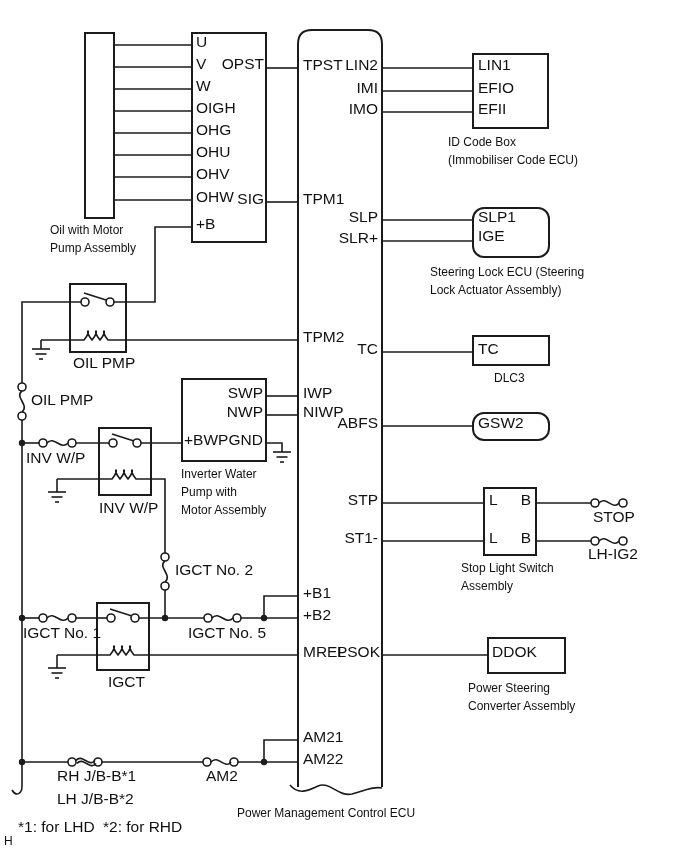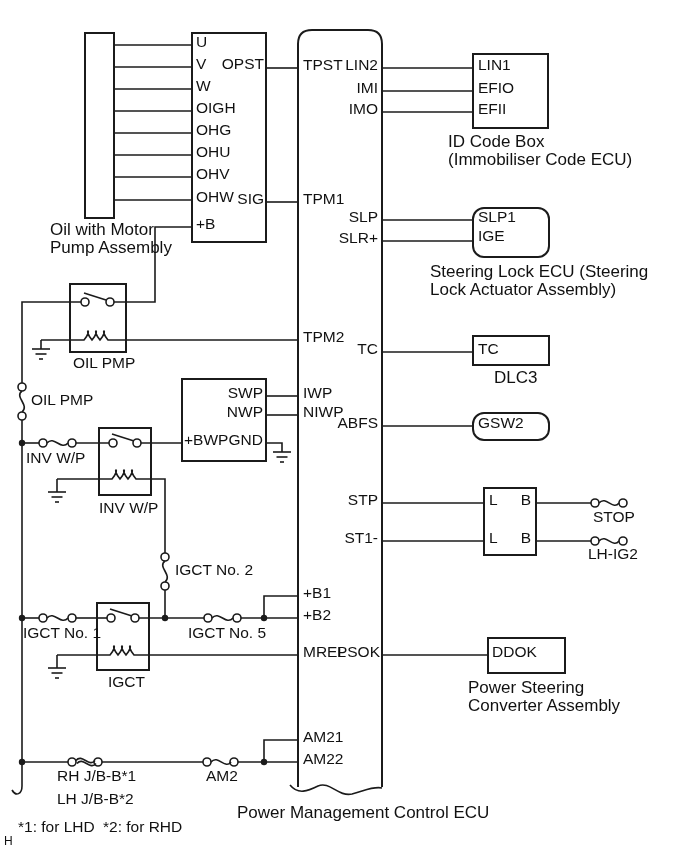--- a/index.html
+++ b/index.html
@@ -1,21 +1,21 @@
 <!DOCTYPE html>
 <html><head>
 <meta charset="utf-8">
 <style>
   html,body{margin:0;padding:0;background:#fff;}
   #stage{position:relative;width:689px;height:853px;background:#ffffff;overflow:hidden;
          font-family:"Liberation Sans",sans-serif;color:#111;}
   #wires{position:absolute;left:0;top:0;z-index:0;}
   .box{position:absolute;border:2px solid #1b1b1b;box-sizing:border-box;background:transparent;z-index:1;}
   .pin{position:absolute;font-size:15.5px;line-height:16px;height:16px;white-space:pre;z-index:2;}
-  .cap{position:absolute;font-size:17px;line-height:18px;white-space:pre-line;z-index:2;}
+  .cap{position:absolute;font-size:12px;line-height:18px;white-space:pre-line;z-index:2;}
   .small{font-size:12px;line-height:13px;}
 </style>
 </head>
 <body>
 
 <div id="stage">
 
 <svg id="wires" width="689" height="853" viewBox="0 0 689 853">
   <g stroke="#1b1b1b" stroke-width="1.6" fill="none">
 
@@ -266,22 +266,27 @@
 <div class="pin" style="left:184px;top:432px">+BWP</div>
 <div class="pin" style="right:426px;top:432px">GND</div>
 
 <div class="cap" style="left:50px;top:221px">Oil with Motor
 Pump Assembly</div>
 <div class="cap" style="left:448px;top:133px">ID Code Box
 (Immobiliser Code ECU)</div>
 <div class="cap" style="left:430px;top:263px">Steering Lock ECU (Steering
 Lock Actuator Assembly)</div>
 <div class="cap" style="left:494px;top:369px">DLC3</div>
+<div class="cap" style="left:461px;top:559px">Stop Light Switch
+Assembly</div>
 <div class="cap" style="left:468px;top:679px">Power Steering
 Converter Assembly</div>
+<div class="cap" style="left:181px;top:465px">Inverter Water
+Pump with
+Motor Assembly</div>
 <div class="cap" style="left:237px;top:804px">Power Management Control ECU</div>
 
 <div class="pin" style="left:73px;top:355px">OIL PMP</div>
 <div class="pin" style="left:99px;top:500px">INV W/P</div>
 <div class="pin" style="left:108px;top:674px">IGCT</div>
 
 <div class="pin" style="left:31px;top:392px">OIL PMP</div>
 <div class="pin" style="left:26px;top:450px">INV W/P</div>
 <div class="pin" style="left:175px;top:562px">IGCT No. 2</div>
 <div class="pin" style="left:23px;top:625px">IGCT No. 1</div>

